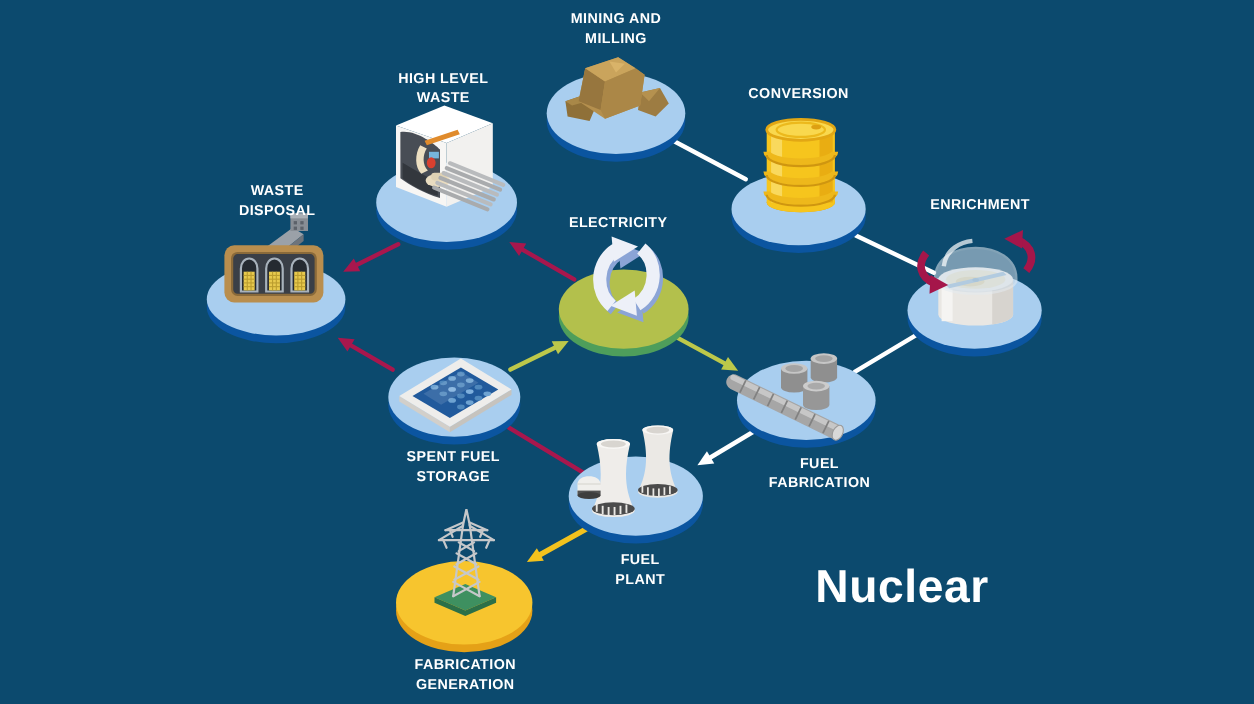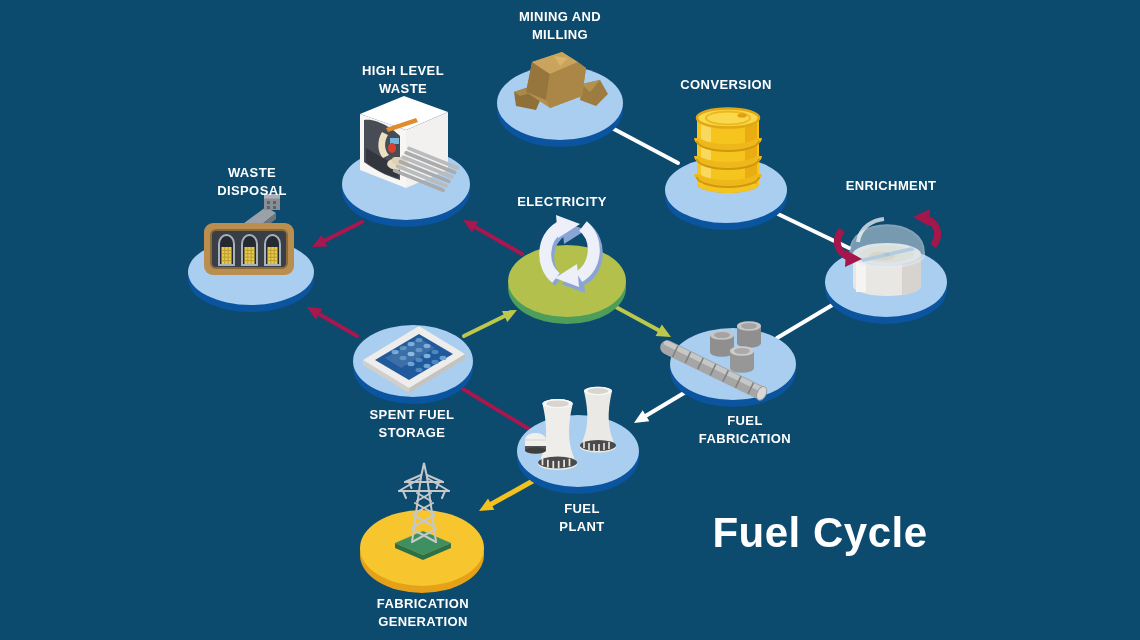--- a/index.html
+++ b/index.html
@@ -343,16 +343,16 @@
           <line x1="25.5" y1="72.2" x2="35.5" y2="72.2"></line>
             <line x1="25.5" y1="75.6" x2="35.5" y2="75.6"></line>
         </g>
       </g>
     </svg>
     <div class="label" style="left:172px;top:164px;width:160px">WASTE
 DISPOSAL</div>
   </div>
 
   <div class="title" style="left:650px;top:506px;width:340px">
-    <div>Fuel Cycle</div>
+    <div>Nuclear</div>
   </div>
 
 </div>
 
 </body></html>

